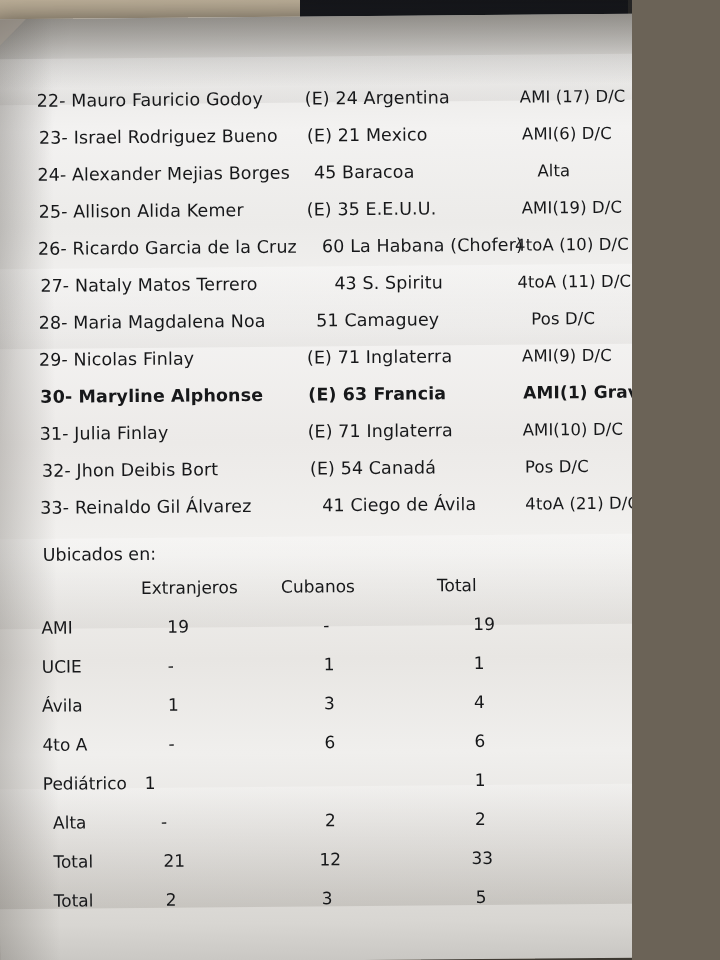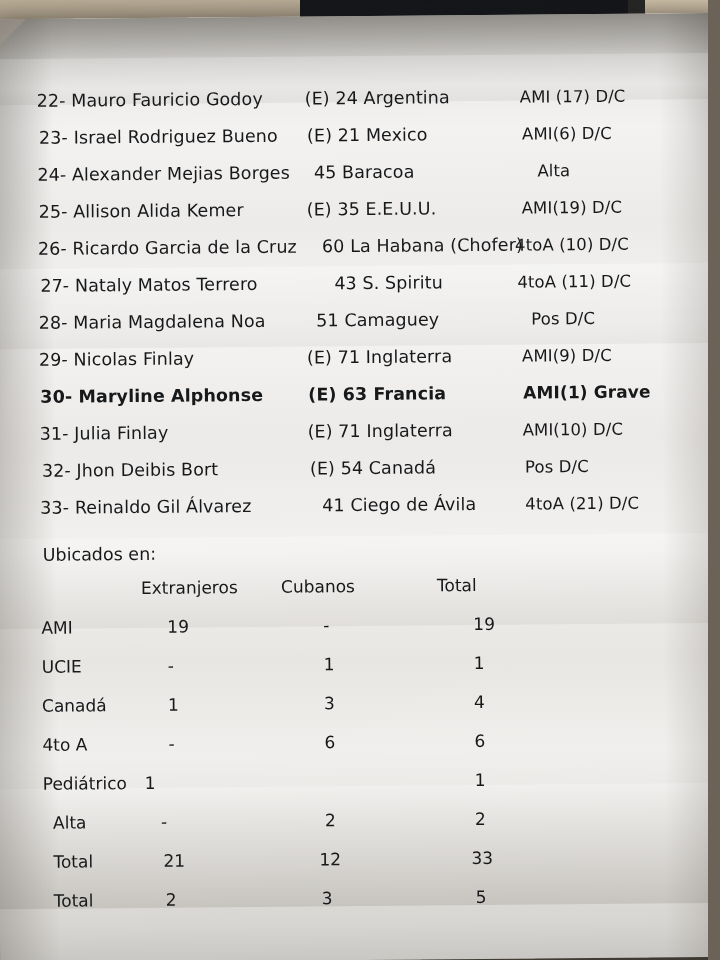--- a/index.html
+++ b/index.html
@@ -10,21 +10,21 @@
     width: 720px;
     height: 960px;
     overflow: hidden;
     font-family: "Liberation Sans", sans-serif;
     background: #6b6357;
   }
 
   
   #photo {
     position: relative;
-    width: 708px;
+    width: 632px;
     height: 960px;
     background:
       radial-gradient(ellipse at 60% 40%, #8d8375 0%, #6e6659 60%, #534d44 100%);
     overflow: hidden;
   }
 
   
   .dark-block {
     position: absolute;
     top: 0;
@@ -304,21 +304,21 @@
             <td class="v-cub">-</td>
             <td class="v-tot">19</td>
           </tr>
           <tr>
             <td class="lbl">UCIE</td>
             <td class="v-ext">-</td>
             <td class="v-cub">1</td>
             <td class="v-tot">1</td>
           </tr>
           <tr>
-            <td class="lbl">Canadá</td>
+            <td class="lbl">Ávila</td>
             <td class="v-ext">1</td>
             <td class="v-cub">3</td>
             <td class="v-tot">4</td>
           </tr>
           <tr>
             <td class="lbl">4to A</td>
             <td class="v-ext">-</td>
             <td class="v-cub">6</td>
             <td class="v-tot">6</td>
           </tr>

